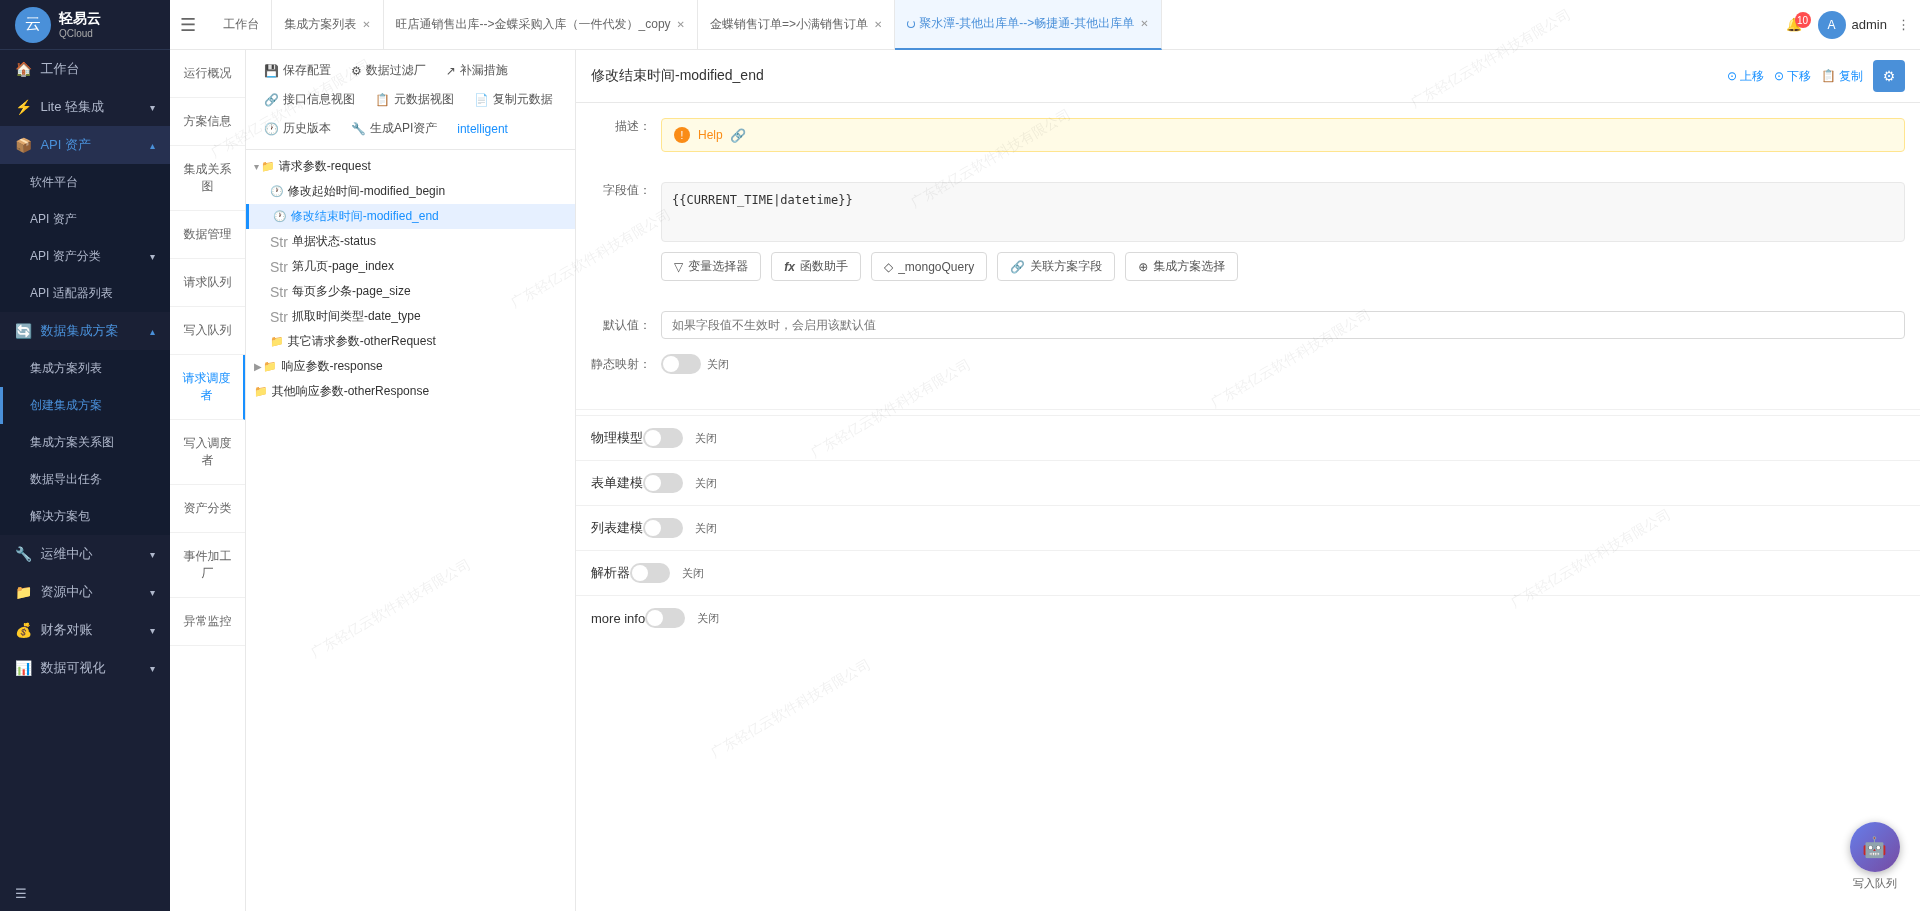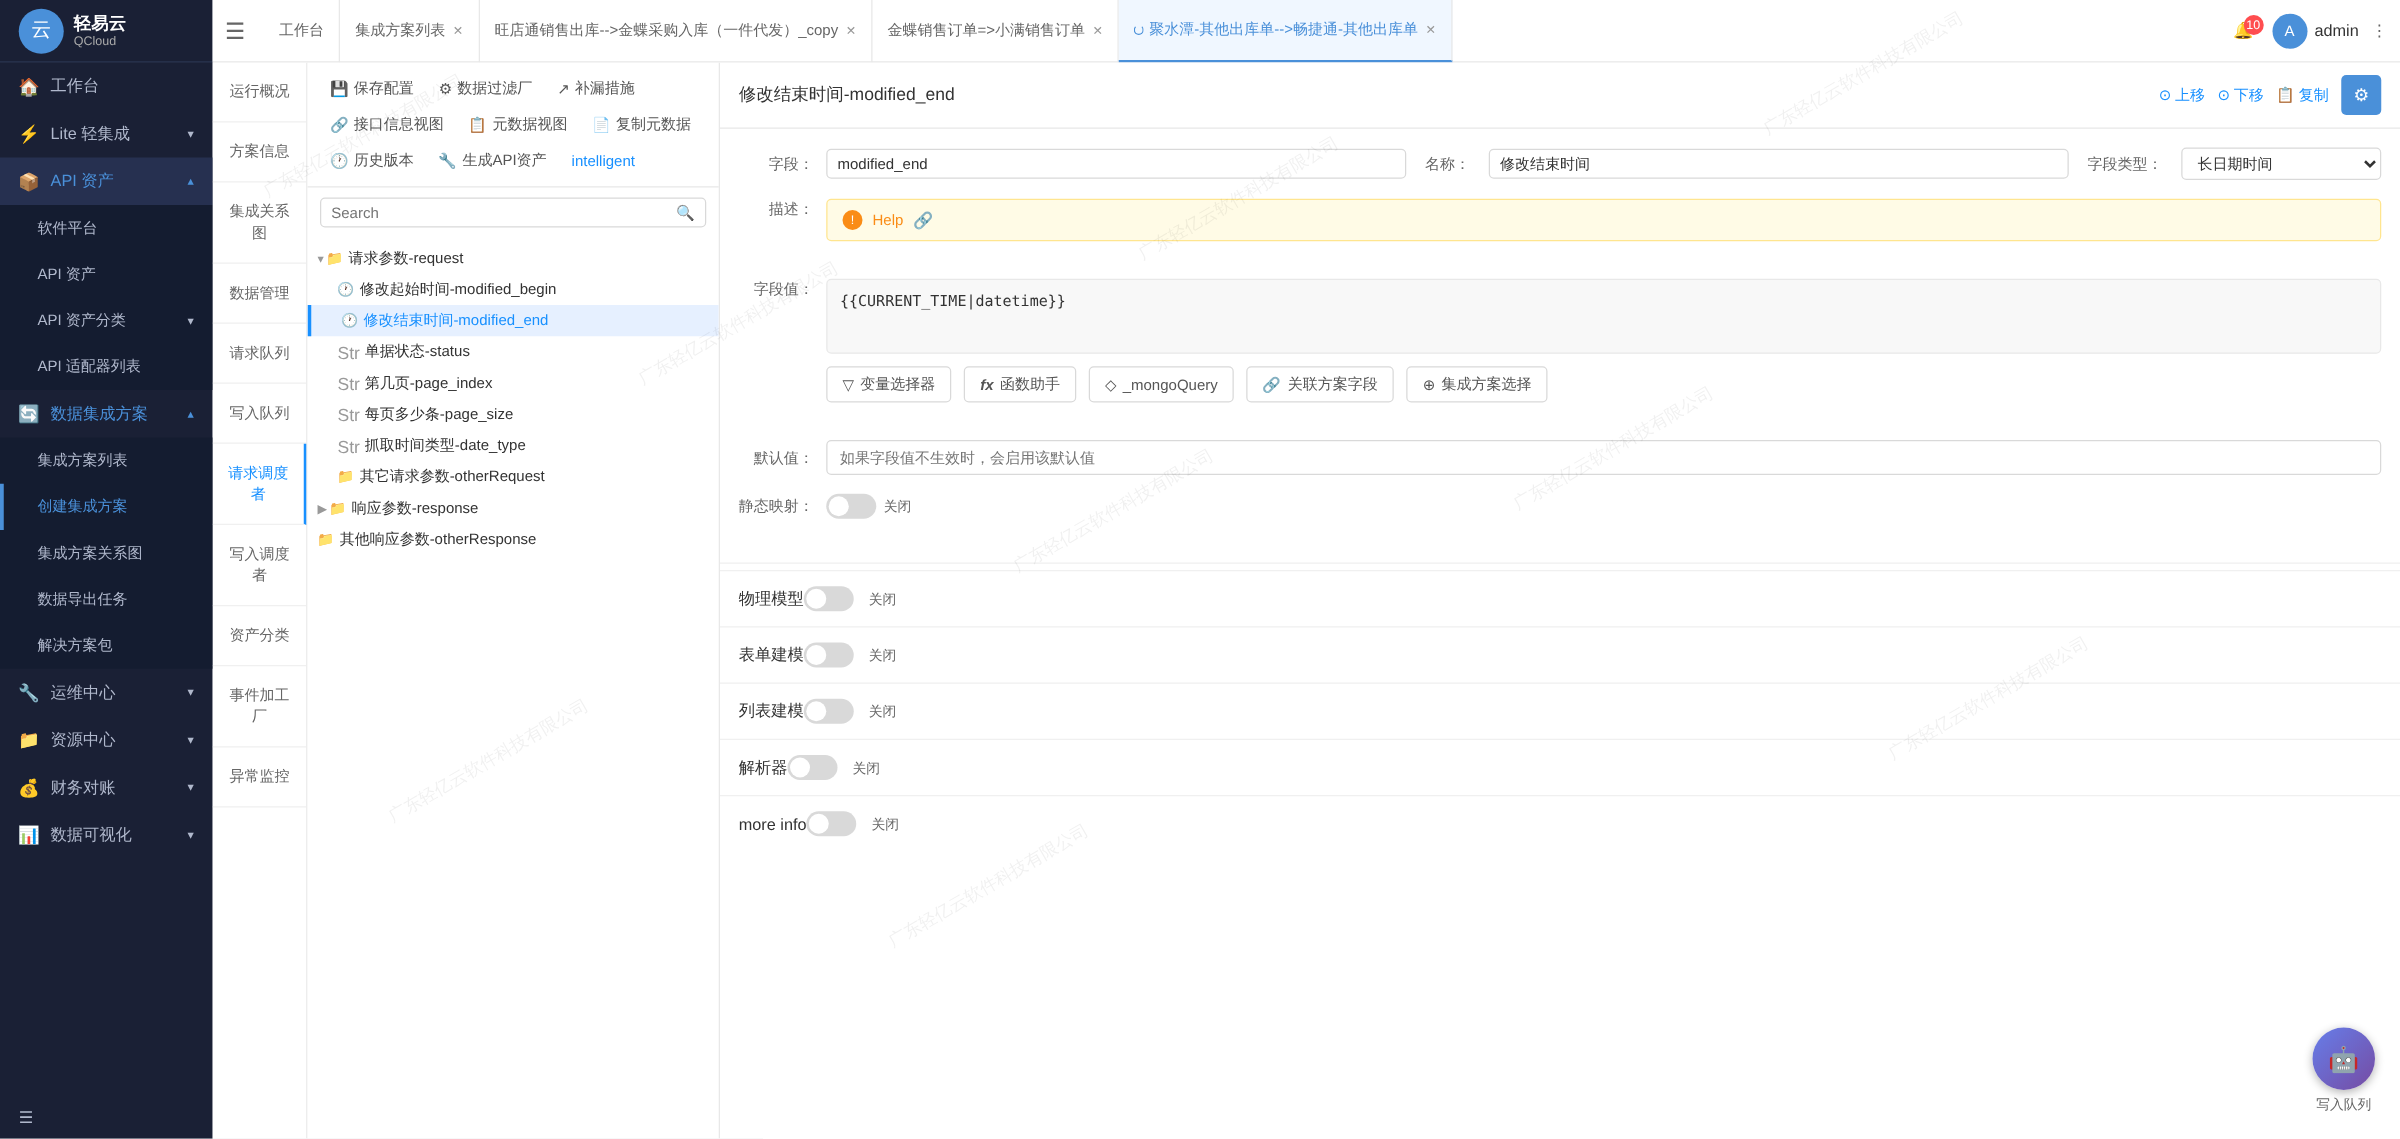--- a/index.html
+++ b/index.html
@@ -323,24 +323,20 @@
           </div>
           <div class="toolbar-btn">
             <span class="btn-icon">🔧</span>
             <span>生成API资产</span>
           </div>
           <div class="toolbar-btn active" style="color:#1890ff;">
             <span>intelligent</span>
           </div>
         </div>
 
-        <div class="search-box">
-          <input type="text" placeholder="Search" style="">
-          <span class="search-icon">🔍</span>
-        </div>
 
         <div class="tree-container">
 
           <div class="tree-node" style="padding-left:8px;">
             <span class="node-expand">▾</span>
             <span class="node-icon">📁</span>
             <span>请求参数-request</span>
           </div>
 
           <div class="tree-node" style="padding-left:24px;">
@@ -409,32 +405,20 @@
               <span>复制</span>
             </div>
             <div class="settings-btn">
               <span>⚙</span>
             </div>
           </div>
         </div>
 
         <div class="form-area">
 
-          <div class="form-row">
-            <span class="form-label">字段：</span>
-            <div class="form-field-group">
-              <input class="form-input" style="width: 220px;" value="modified_end">
-              <span class="form-field-label">名称：</span>
-              <input class="form-input" style="width: 180px;" value="修改结束时间">
-              <span class="form-field-label">字段类型：</span>
-              <select class="form-select" style="width:160px;">
-                <option>长日期时间</option>
-              </select>
-            </div>
-          </div>
 
           <div class="form-row" style="align-items:flex-start;">
             <span class="form-label">描述：</span>
             <div style="flex:1;">
               <div class="help-box">
                 <div class="help-dot">!</div>
                 <span class="help-text">Help</span>
                 <span style="color:#fa8c16;">🔗</span>
               </div>
             </div>

